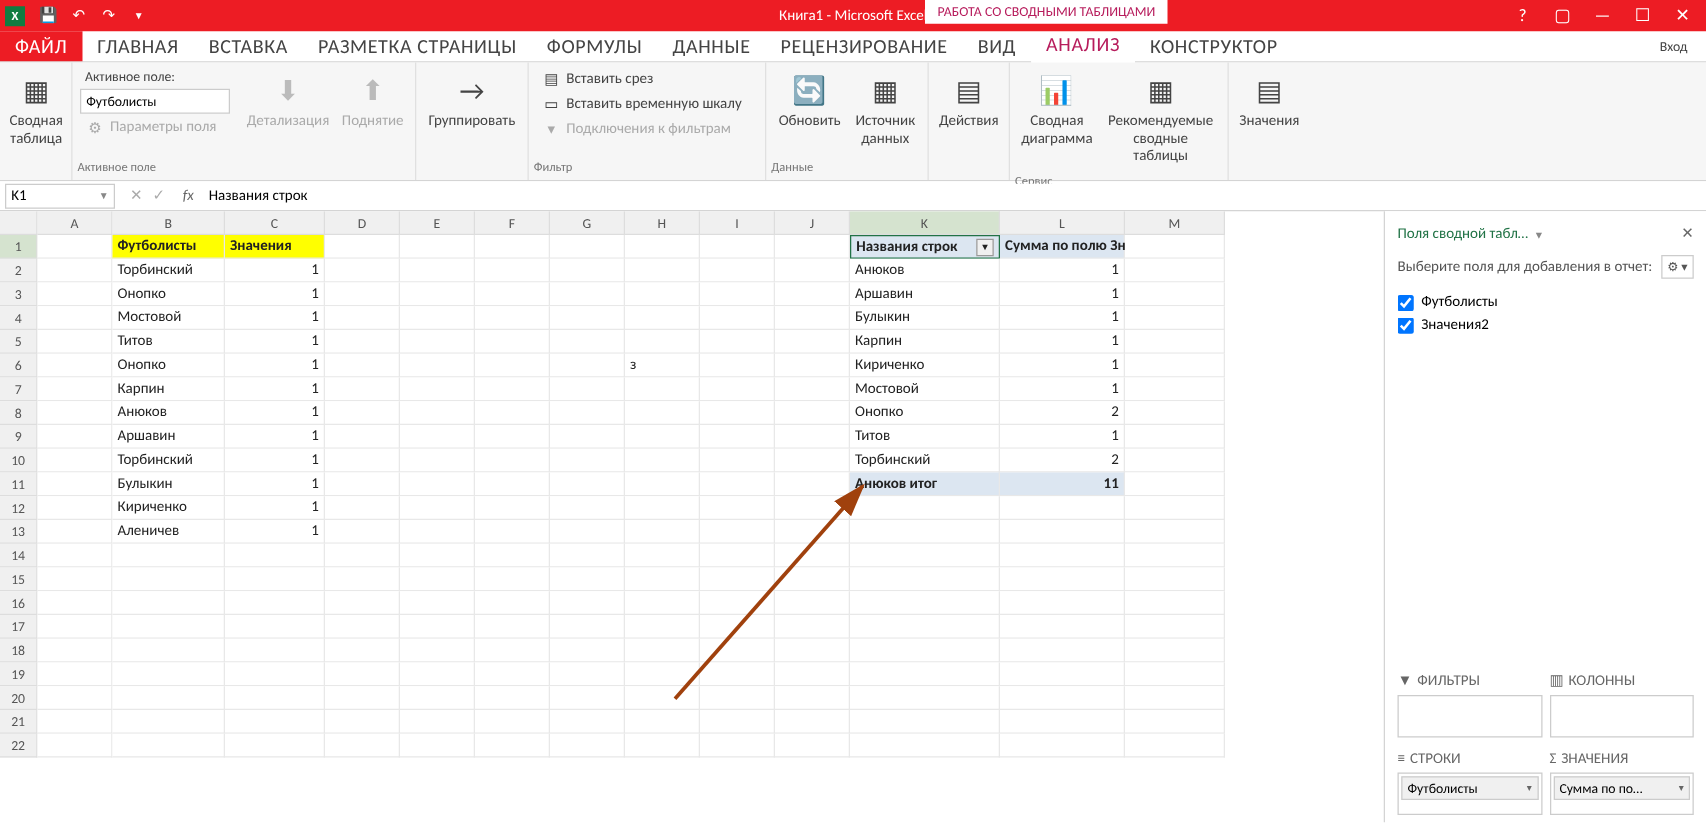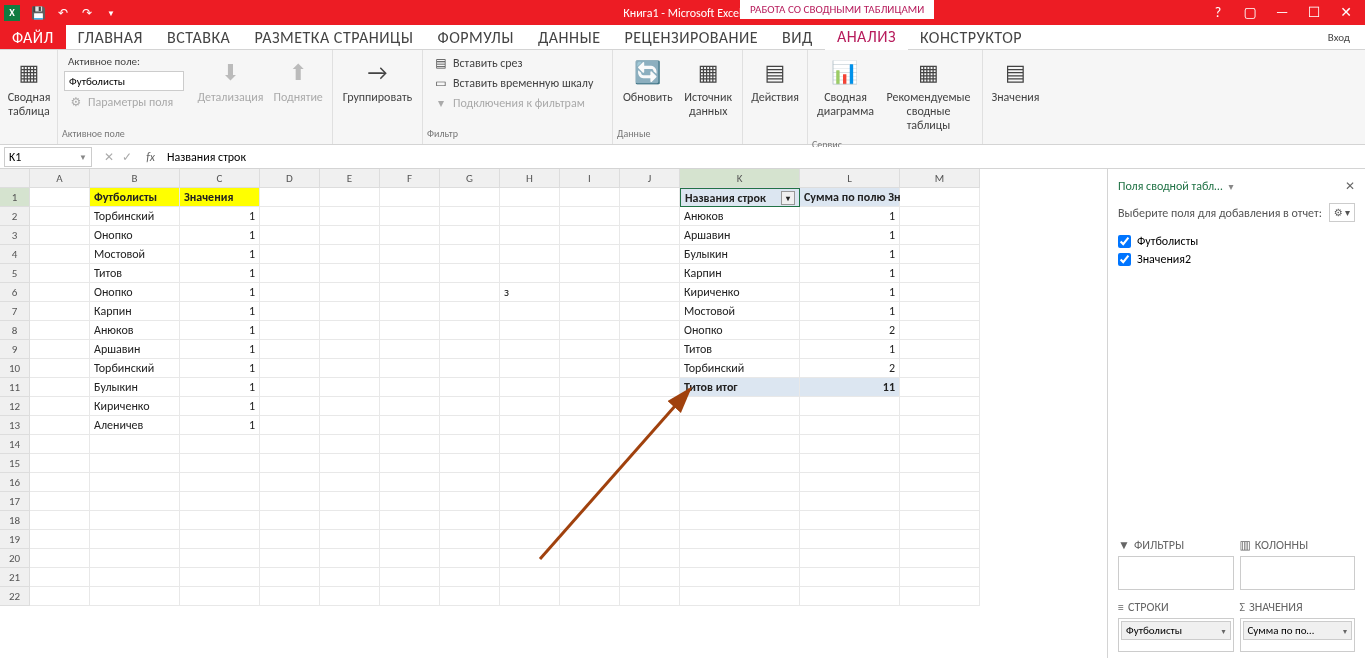--- a/index.html
+++ b/index.html
@@ -394,21 +394,21 @@
         <div class="cell"></div>
         <div class="cell">Булыкин</div>
         <div class="cell r">1</div>
         <div class="cell"></div>
         <div class="cell"></div>
         <div class="cell"></div>
         <div class="cell"></div>
         <div class="cell"></div>
         <div class="cell"></div>
         <div class="cell"></div>
-        <div class="cell pivot-total" style="width: 120px;">Титов итог</div>
+        <div class="cell pivot-total" style="width: 120px;">Анюков итог</div>
         <div class="cell pivot-total r">11</div>
         <div class="cell"></div>
         <div class="rowhdr">12</div>
         <div class="cell"></div>
         <div class="cell">Кириченко</div>
         <div class="cell r">1</div>
         <div class="cell"></div>
         <div class="cell"></div>
         <div class="cell"></div>
         <div class="cell"></div>

